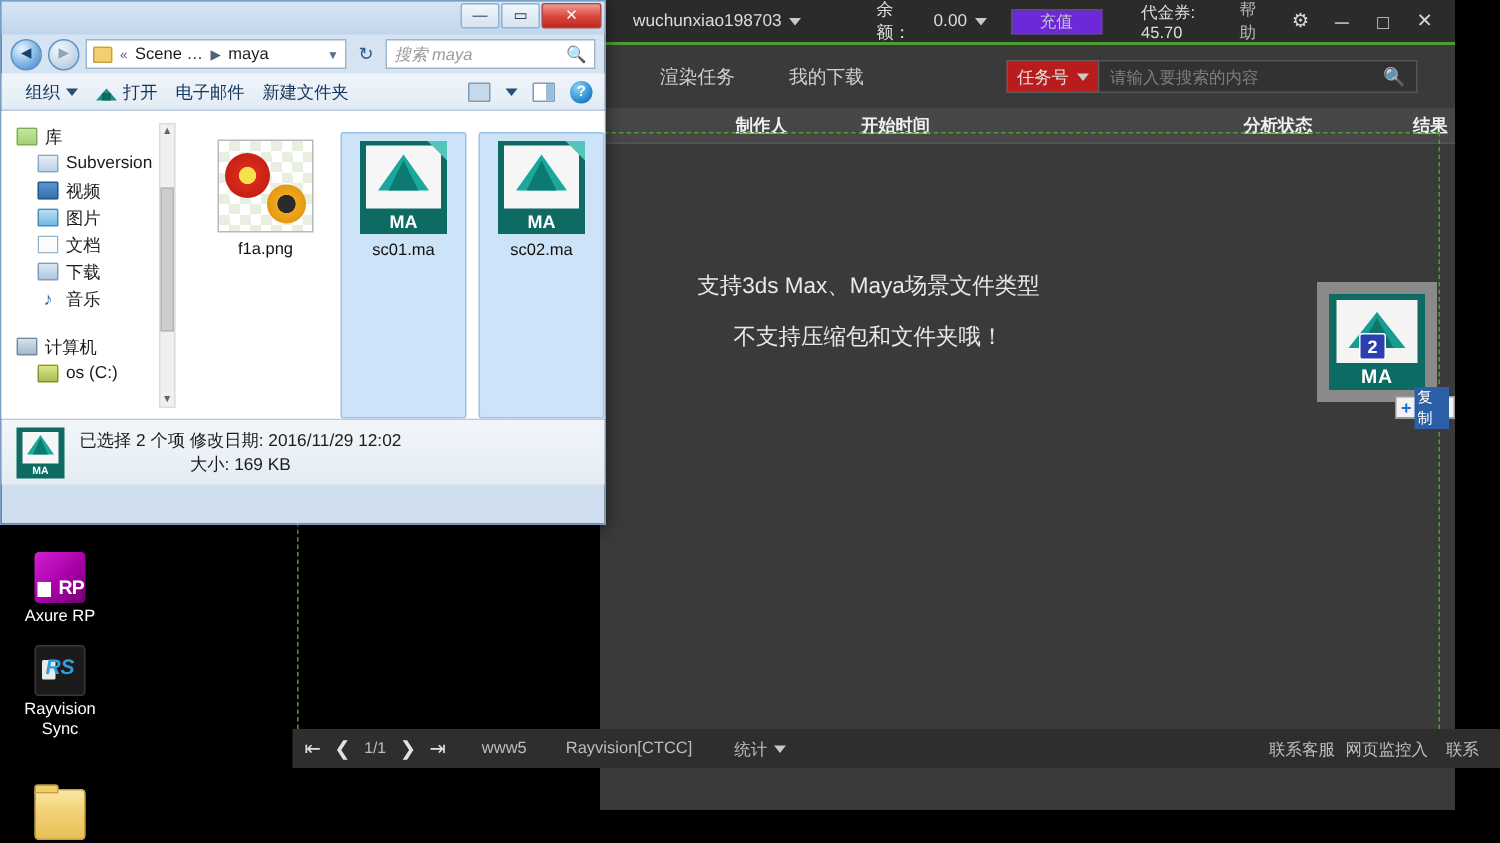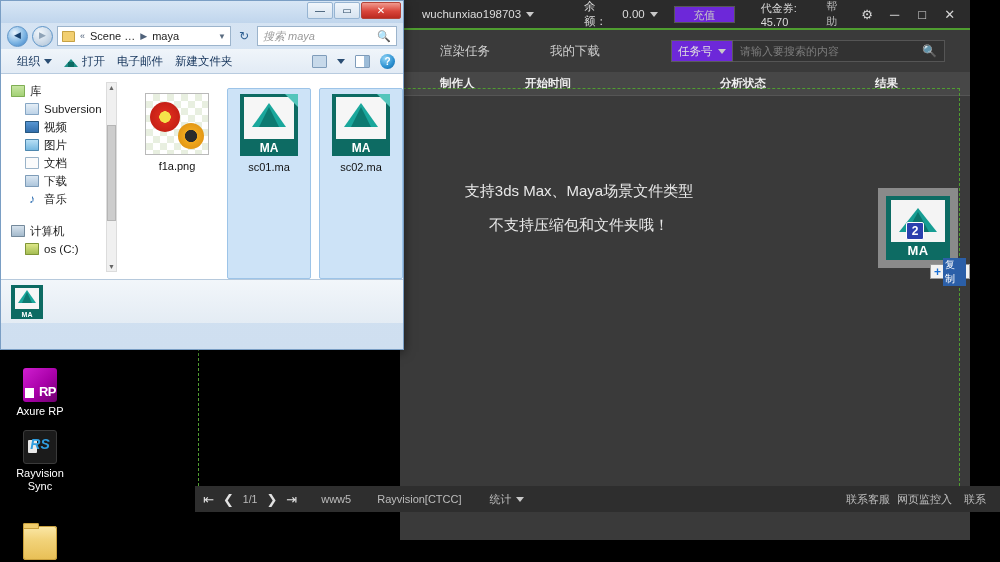--- a/index.html
+++ b/index.html
@@ -80,41 +80,41 @@
   .caret { display: inline-block; width: 0; height: 0;
     border-left: 4px solid transparent; border-right: 4px solid transparent;
     border-top: 5px solid #c9c9c9; }
 
   .app-nav {
     height: 42px; background: #3a3a3a; display: flex; align-items: center;
     position: relative;
   }
   .nav-tab { color: #cfcfcf; font-size: 12.5px; }
   .nav-tab.t1 { margin-left: 40px; }
-  .nav-tab.t2 { margin-left: 60px; }
+  .nav-tab.t2 { margin-left: 36px; }
   .nav-search { margin-left: auto; display: flex; align-items: center; padding-right: 25px; }
   .sel-box {
-    width: 62px; height: 22px; background: #6d28d9; border: 1px solid #5c5c5c;
+    width: 62px; height: 22px; background: #b91c1c; border: 1px solid #5c5c5c;
     display: flex; align-items: center; justify-content: space-between;
     padding: 0 6px; color: #e0e0e0; font-size: 11.5px;
   }
   .search-box {
     width: 212px; height: 22px; background: #323232; border: 1px solid #555;
     border-left: none; display: flex; align-items: center;
     padding: 0 7px; color: #7d7d7d; font-size: 11px;
   }
   .search-box .ph { flex: 1; }
   .mag { font-size: 12px; color: #9a9a9a; }
 
   .app-thead {
     height: 24px; background: #474747; display: flex; align-items: center;
     color: #f0f0f0; font-size: 11.5px; font-weight: bold;
     border-bottom: 1px solid #555;
   }
-  .th { text-align: left; }
+  .th { text-align: right; text-decoration: underline; }
   .th.c0 { width: 40px; }
   .th.c1 { width: 85px; }
   .th.c2 { width: 95px; }
   .th.c3 { width: 100px; }
   .th.c4 { width: 155px; }
   .th.c5 { width: 90px; }
 
   .drop-zone {
     position: absolute; left: -202px; top: 88px;
     width: 762px; height: 418px;
@@ -614,16 +614,20 @@
 
     <div class="ex-status">
       <div class="st-ico">
         <div class="ma-sm" style="width:32px;height:34px">
           <div class="paper" style="bottom:10px"></div>
           <div class="mfold" style="top:5px;border-left-width:9px;border-right-width:9px;border-bottom-width:13px"></div>
           <div class="mfold2" style="top:7px;border-left-width:5px;border-right-width:5px;border-bottom-width:11px"></div>
           <div class="ma-label" style="font-size:7px">MA</div>
         </div>
       </div>
+      <div class="st-text">
+        <div>已选择 2 个项  修改日期: 2016/11/29 12:02</div>
+        <div class="st-line2">大小: 169 KB</div>
+      </div>
     </div>
   </div>
 
 </div>
 
 </body></html>

